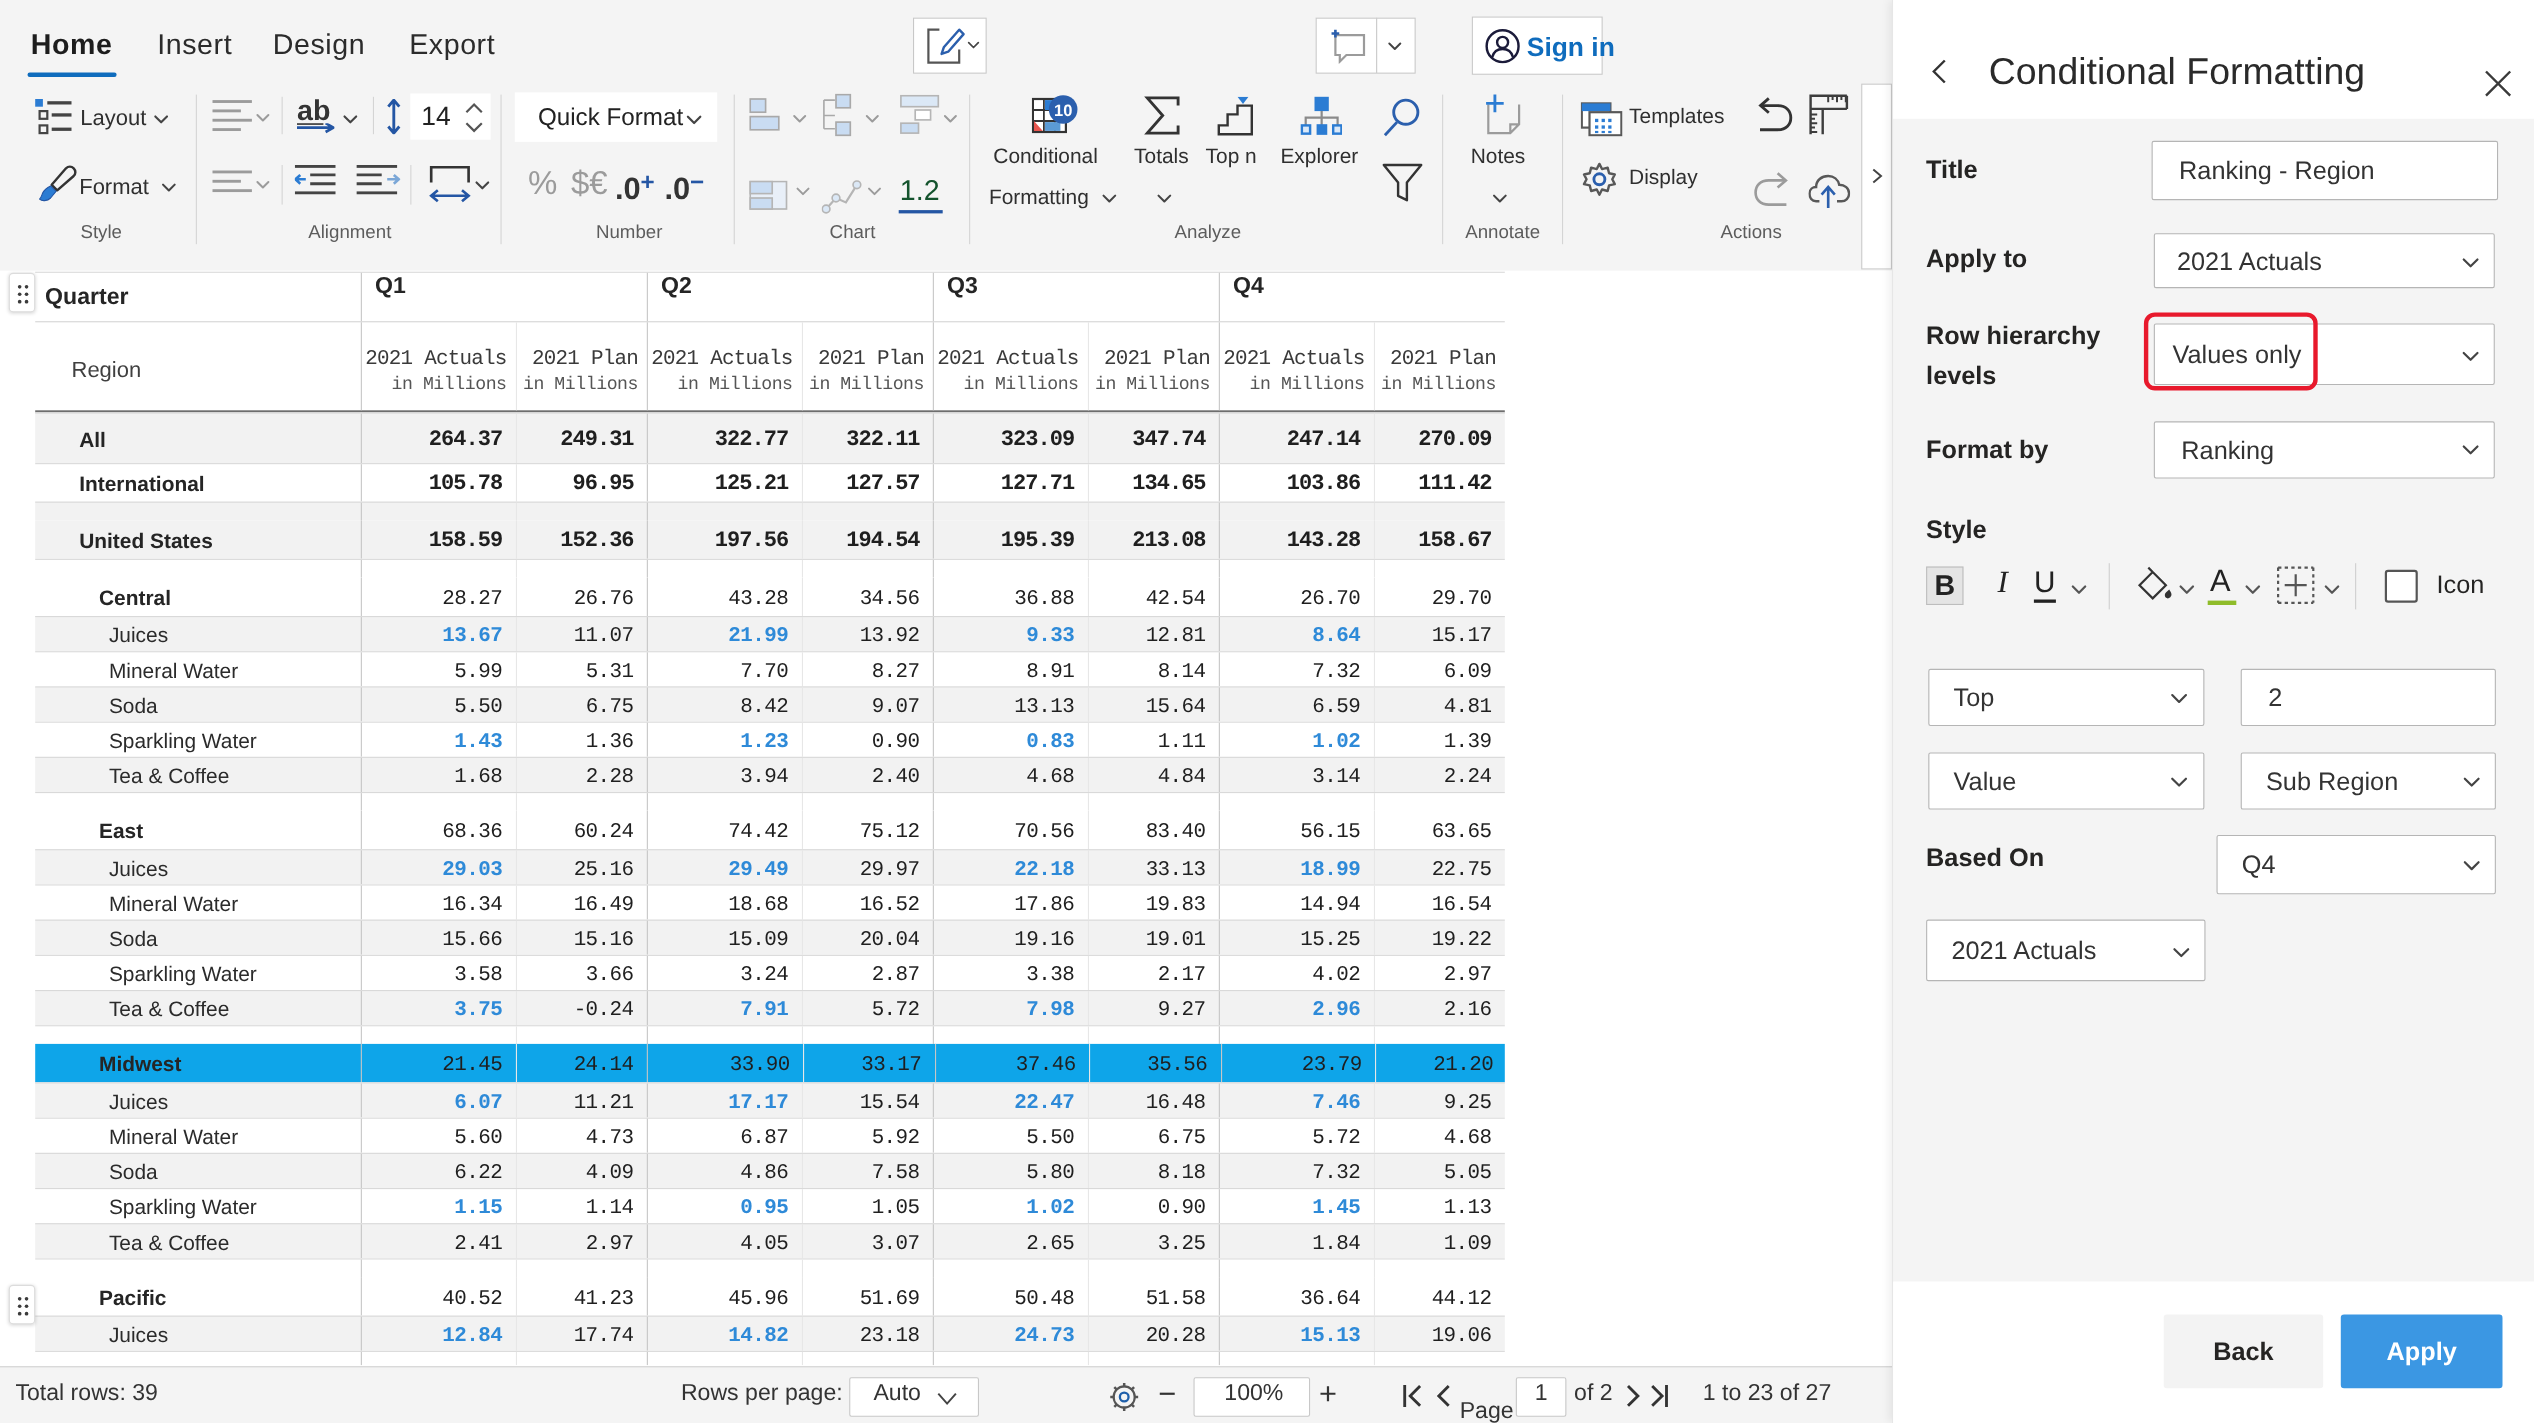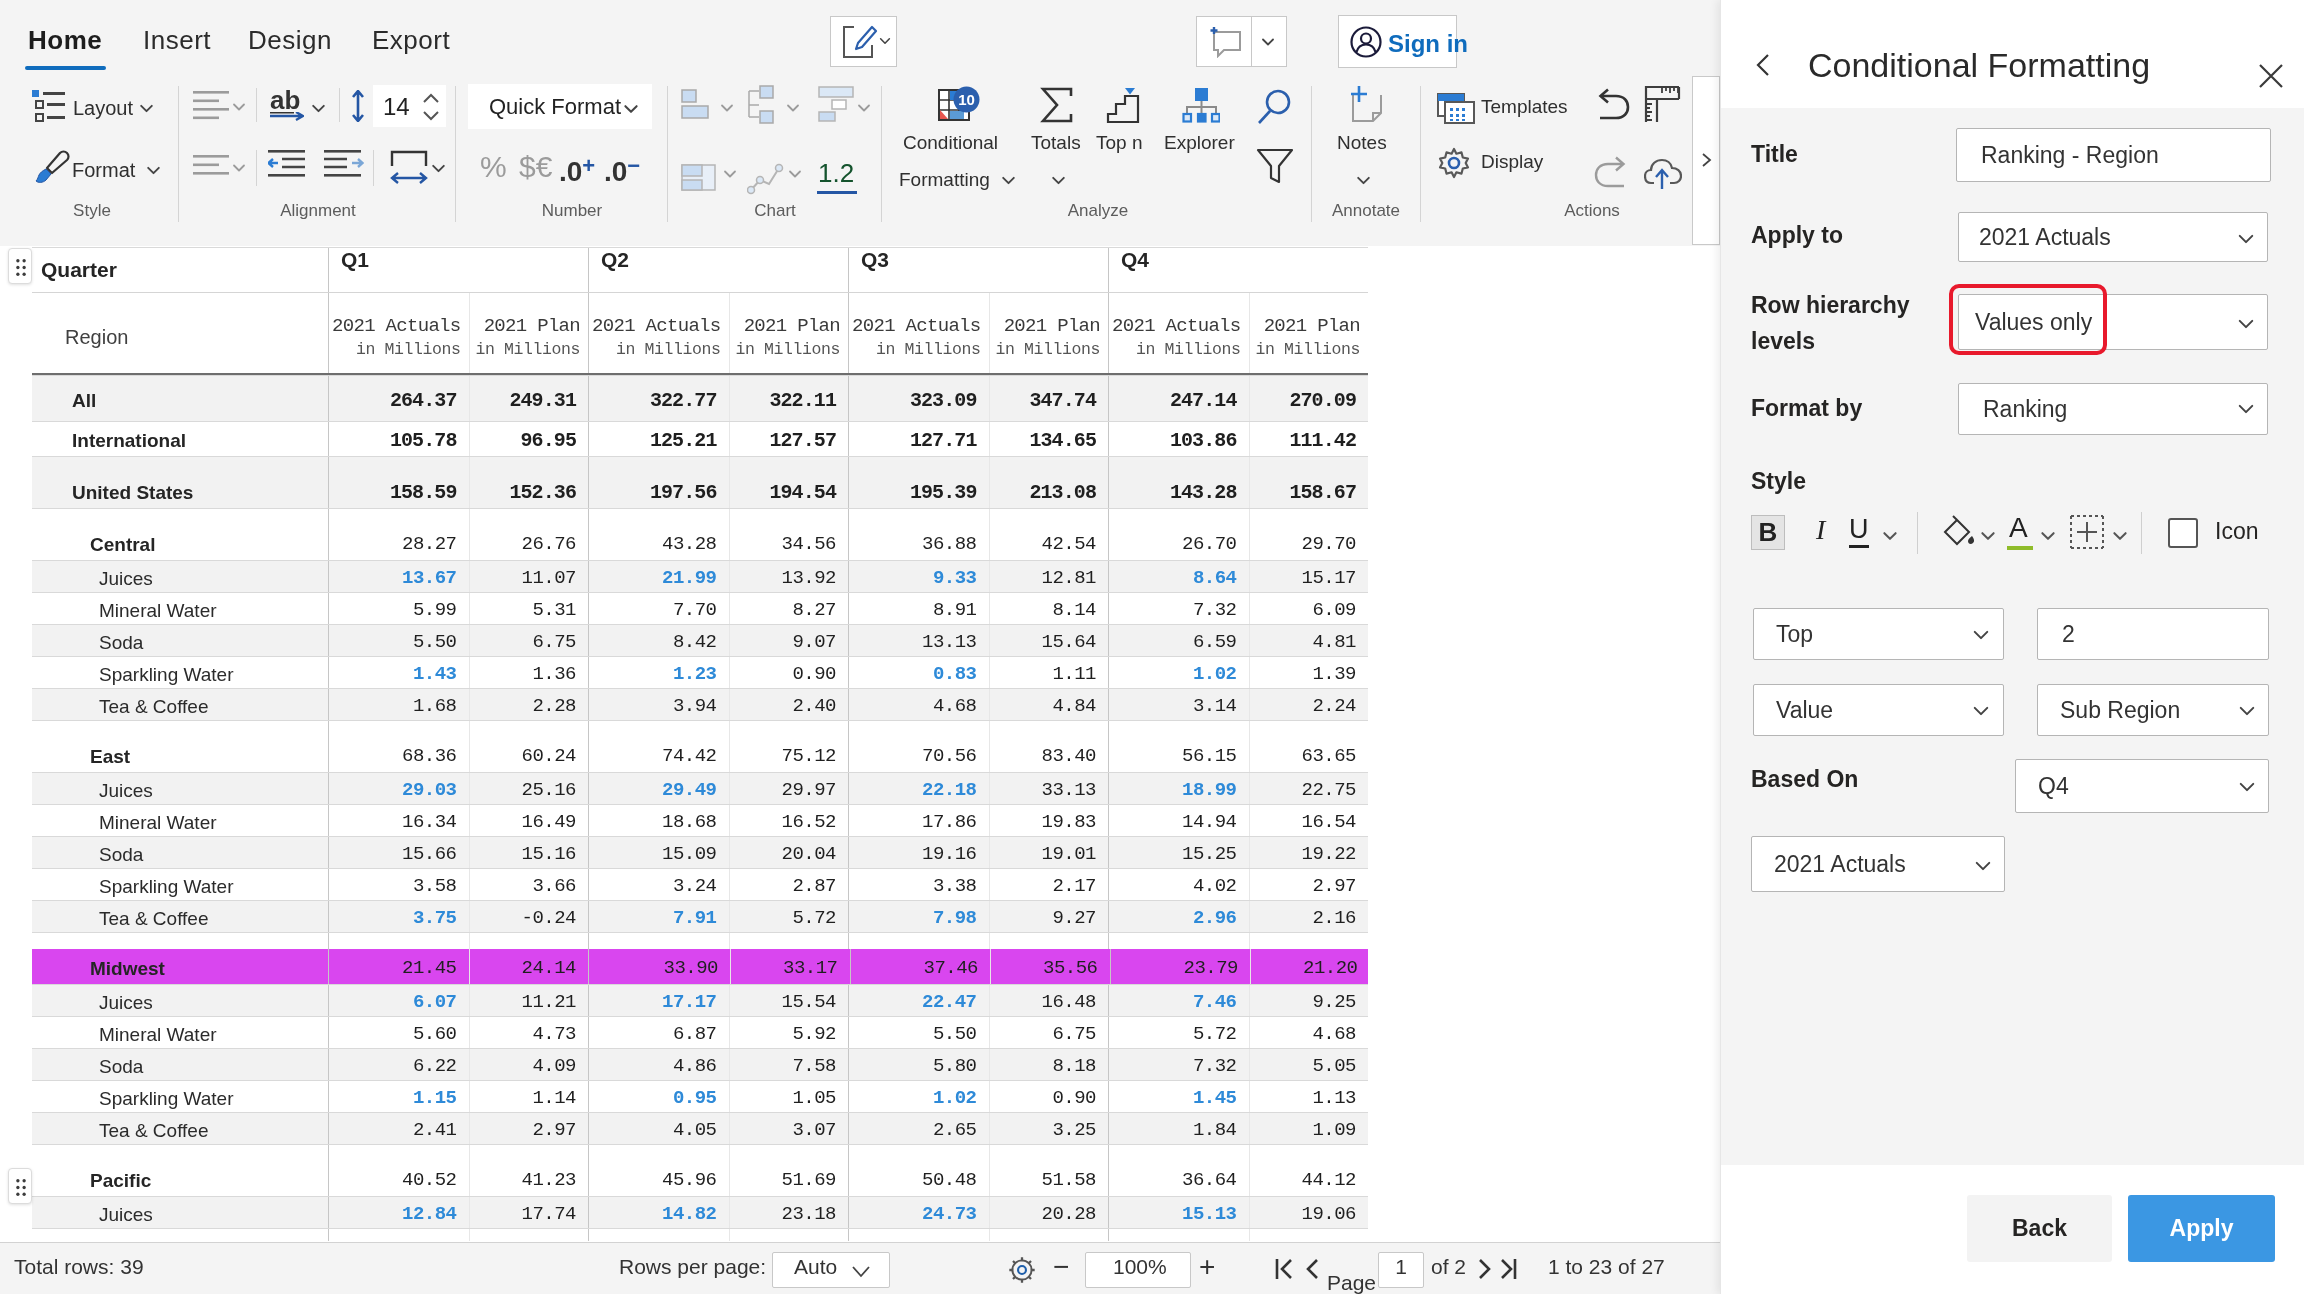--- a/index.html
+++ b/index.html
@@ -828,21 +828,21 @@
       <div class="tc lab" style="width:296px"></div>
       <div class="tc bqa" style="width:140.5px"></div>
       <div class="tc bqp" style="width:119.5px"></div>
       <div class="tc bqa" style="width:140.5px"></div>
       <div class="tc bqp" style="width:119.5px"></div>
       <div class="tc bqa" style="width:140.5px"></div>
       <div class="tc bqp" style="width:119.5px"></div>
       <div class="tc bqa" style="width:140.5px"></div>
       <div class="tc bqp" style="width:119.5px"></div>
     </div>
-    <div class="trow brow nt" style="height:35px;background:#d946ef">
+    <div class="trow brow nt" style="height:35px;background:#0ea5e9">
       <div class="tc lab" style="width:296px">
         <span class="lb" style="padding-left:58px">Midwest</span>
       </div>
       <div class="tc bqa" style="width:140.5px">
         <span class="num">21.45</span>
       </div>
       <div class="tc bqp" style="width:119.5px">
         <span class="num">24.14</span>
       </div>
       <div class="tc bqa" style="width:142px">

